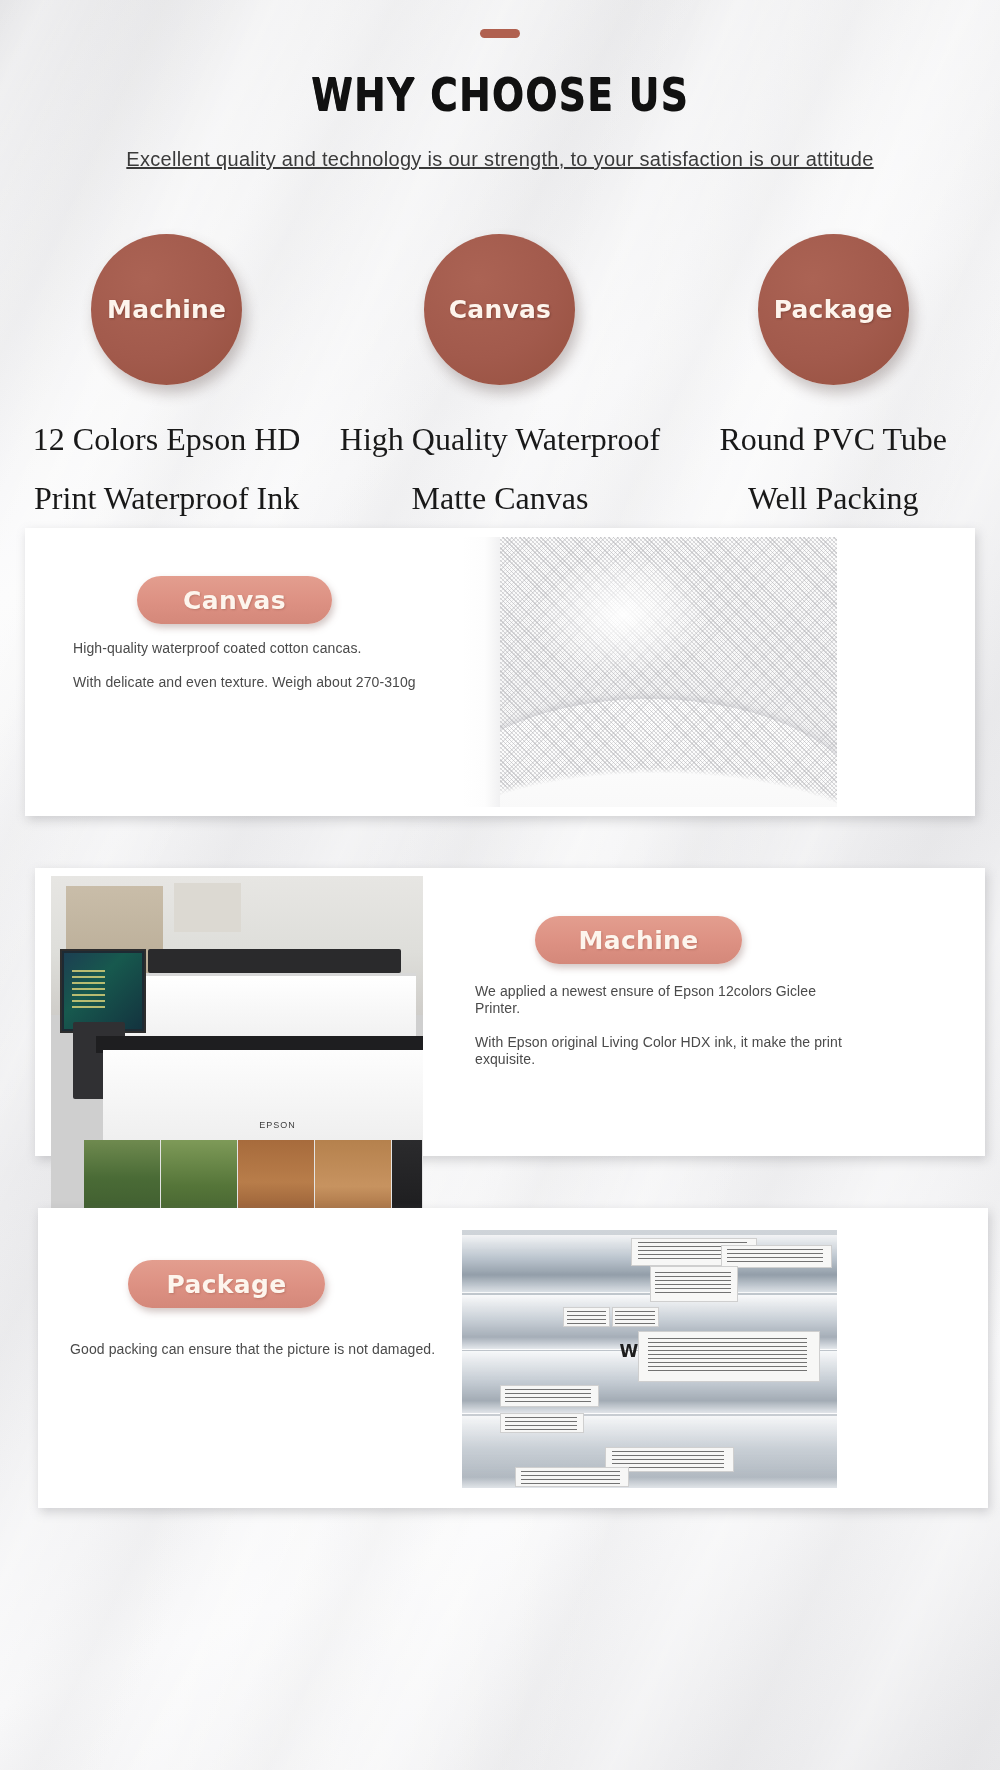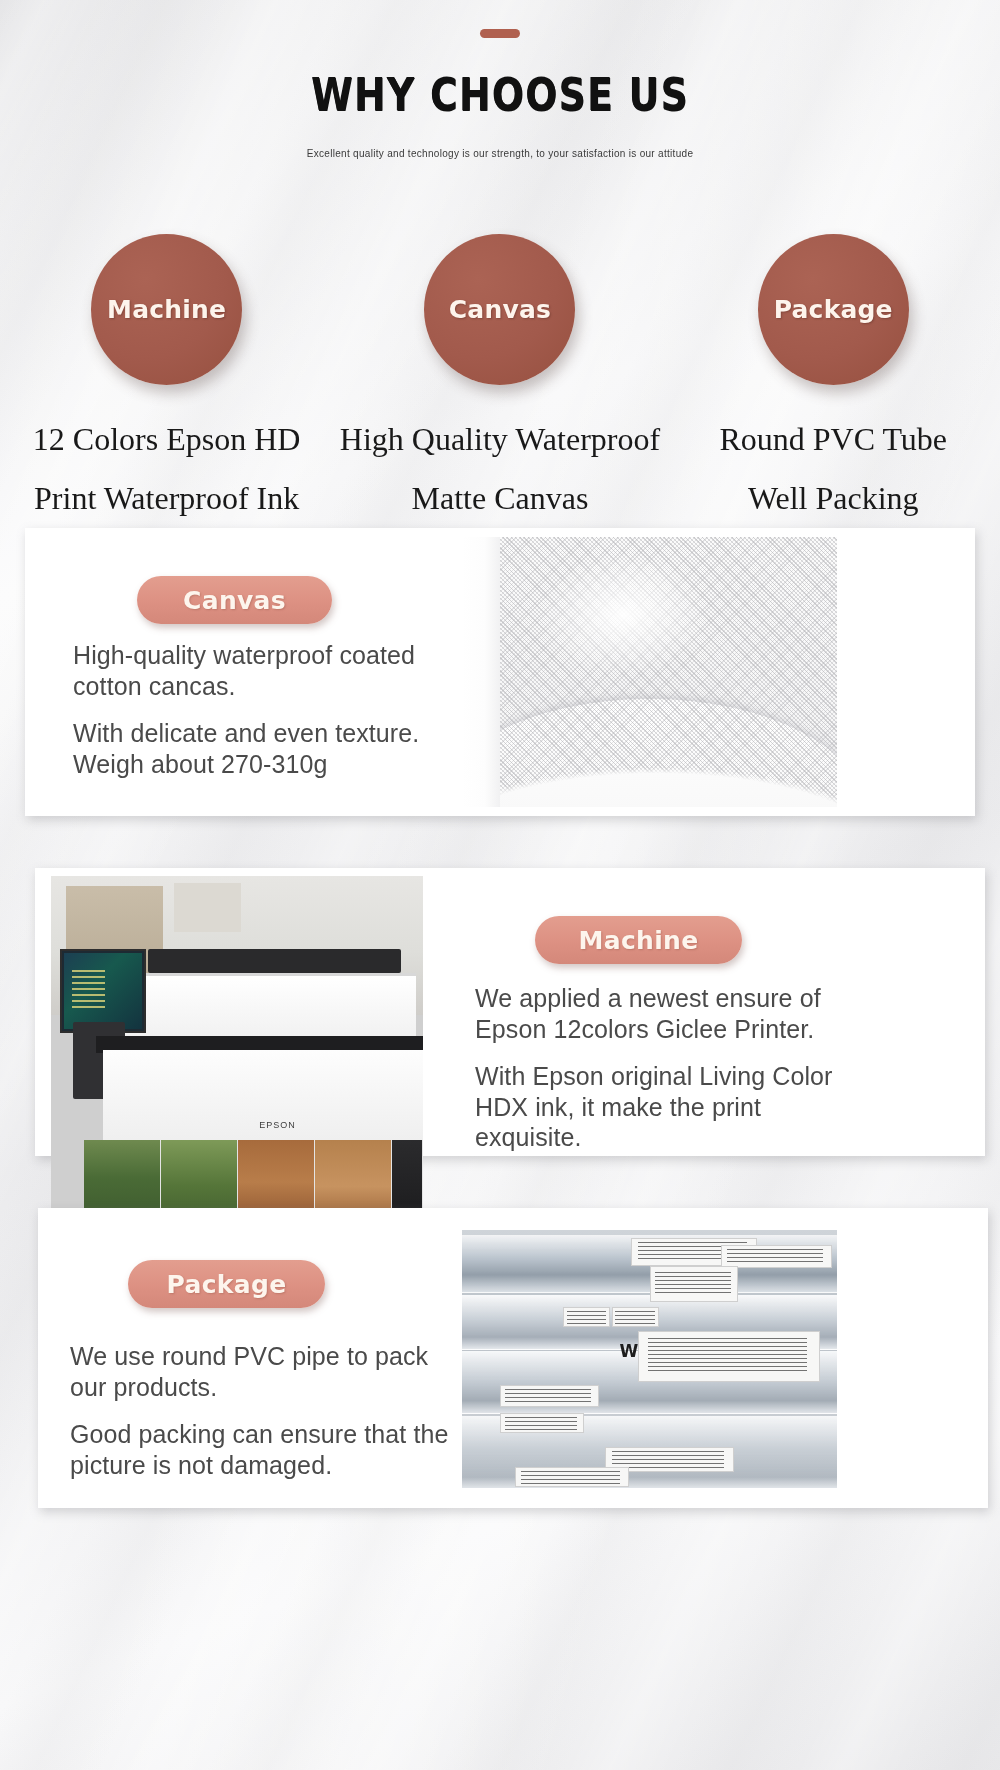--- a/index.html
+++ b/index.html
@@ -65,23 +65,24 @@
     color: #111111;
     transform: scaleX(0.84);
     text-shadow: 0.5px 0.5px 0 #111;
   }
   .hdr-sub {
     position: absolute;
     top: 148px;
     left: 0;
     width: 100%;
     text-align: center;
-    font-size: 10px;
+    font-size: 20px;
     letter-spacing: 0.3px;
     color: #3a3a3a;
+    text-decoration: underline;
   }
 
   
   .features {
     position: absolute;
     top: 234px;
     left: 0;
     width: 1000px;
     display: flex;
   }
@@ -141,21 +142,21 @@
     font-family: "DejaVu Sans", sans-serif;
     font-weight: 700;
     font-size: 25px;
     color: #fdf5ed;
     letter-spacing: 0.3px;
     text-shadow: 1px 1px 2px rgba(150,85,70,0.40);
   }
 
   .body-text {
     position: absolute;
-    font-size: 25px;
+    font-size: 14px;
     line-height: 1.22;
     color: #4a4a4a;
     letter-spacing: 0.1px;
   }
   .body-text p { margin: 0 0 17px 0; }
   .body-text p:last-child { margin-bottom: 0; }
 
   .photo {
     position: absolute;
     overflow: hidden;
@@ -402,21 +403,20 @@
       <p>With Epson original Living Color HDX ink, it make the print exquisite.</p>
     </div>
   </div>
 
   <div class="card card-package">
     <div class="pill" style="left:90px; top:52px; width:197px; height:48px;">
       <span class="pill-label">Package</span>
     </div>
 
     <div class="body-text" style="left:32px; top:133px; width:390px;">
-      <p>We use round PVC pipe to pack our products.</p>
       <p>Good packing can ensure that the picture is not damaged.</p>
     </div>
 
     <div class="photo ph-package blur-soft" style="left:424px; top:22px; width:375px; height:258px;">
       <div class="tube t1"></div>
       <div class="tube t2"></div>
       <div class="tube t3"></div>
       <div class="tube t4"></div>
 
       <div class="lbl" style="left:45%; top:3%;  width:33%; height:10%;"></div>

